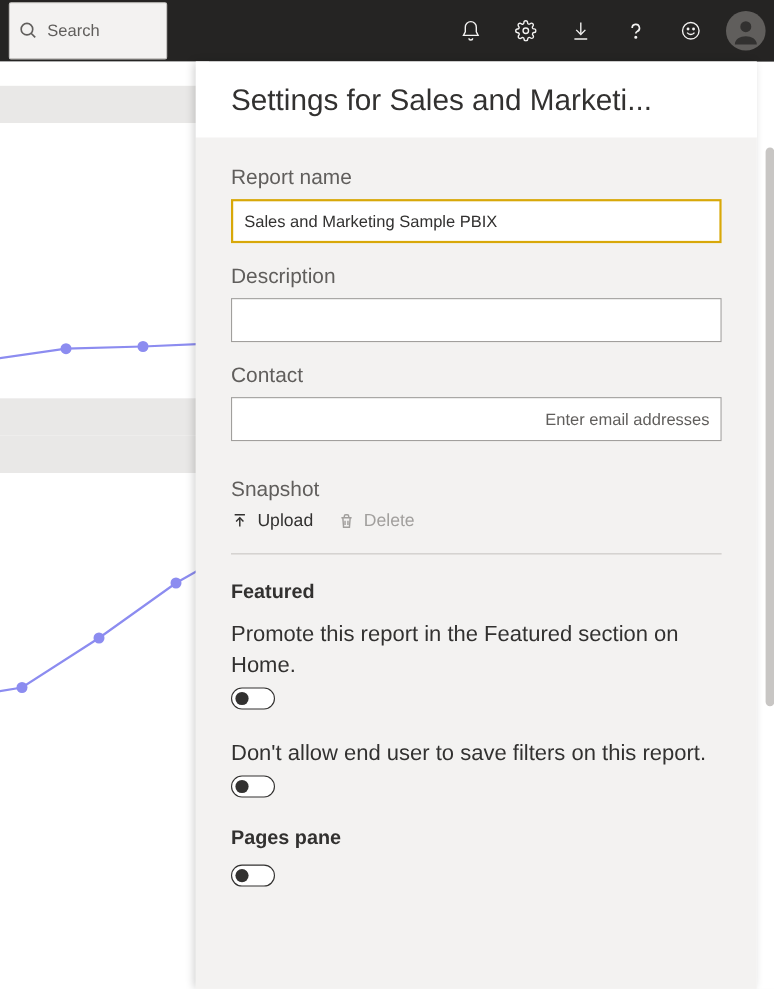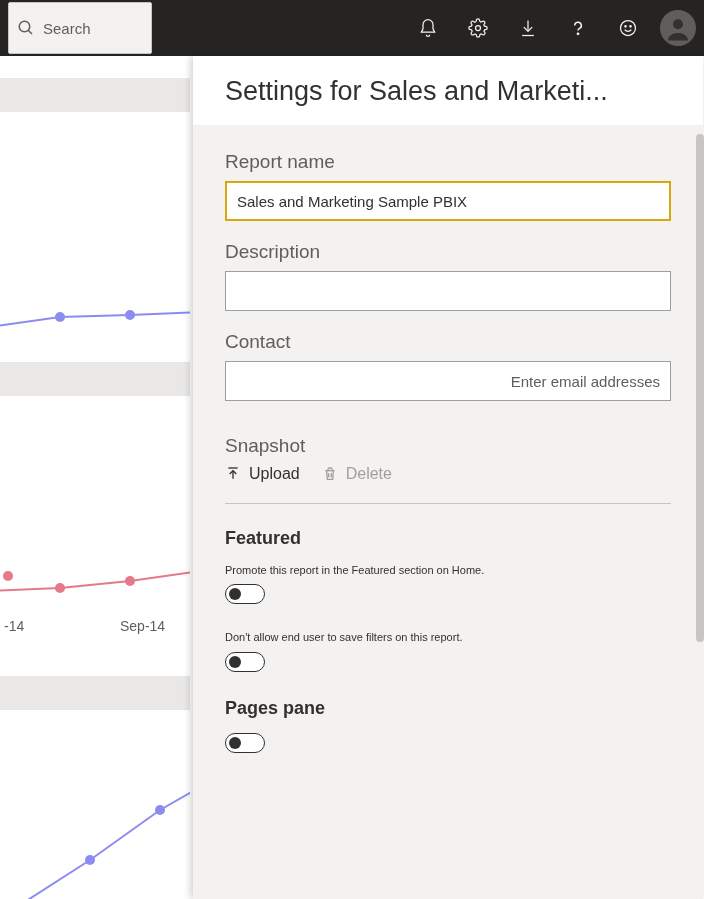--- a/index.html
+++ b/index.html
@@ -82,21 +82,21 @@
   .axis-label {
     position: absolute;
     font-size: 14px;
     color: #605e5c;
   }
 
   
   .flyout {
     position: absolute;
     top: 56px;
-    right: 1px;
+    right: 16px;
     width: 510px;
     height: 843px;
     background: #fff;
     box-shadow: -2px 0 8px rgba(0,0,0,0.2);
     display: flex;
     flex-direction: column;
     z-index: 2;
   }
   .flyout-header {
     padding: 20px 32px 18px 32px;
@@ -169,21 +169,21 @@
     border-top: 1px solid #c8c6c4;
     margin-bottom: 24px;
   }
   .section-title {
     font-size: 18px;
     font-weight: 600;
     color: #323130;
     margin-bottom: 14px;
   }
   .section-desc {
-    font-size: 11px;
+    font-size: 20px;
     color: #323130;
     margin-bottom: 6px;
     line-height: 1.4;
   }
   .toggle {
     width: 40px;
     height: 20px;
     border: 1px solid #323130;
     border-radius: 20px;
     background: #fff;
@@ -260,31 +260,20 @@
   <div class="bg-strip"></div>
   <div class="chart-pane" style="height:250px">
     <svg width="200" height="250" style="position:absolute;top:0;left:-10px">
       <polyline points="0,215 70,205 140,203 210,200" fill="none" stroke="#8c8cf0" stroke-width="2"></polyline>
       <circle cx="0" cy="215" r="5" fill="#8c8cf0"></circle>
       <circle cx="70" cy="205" r="5" fill="#8c8cf0"></circle>
       <circle cx="140" cy="203" r="5" fill="#8c8cf0"></circle>
     </svg>
   </div>
   <div class="bg-strip"></div>
-  <div class="chart-pane" style="height:280px">
-    <svg width="200" height="280" style="position:absolute;top:0;left:-10px">
-      <polyline points="0,195 70,192 140,185 210,175" fill="none" stroke="#e57889" stroke-width="2"></polyline>
-      <circle cx="0" cy="195" r="5" fill="#e57889"></circle>
-      <circle cx="70" cy="192" r="5" fill="#e57889"></circle>
-      <circle cx="140" cy="185" r="5" fill="#e57889"></circle>
-      <circle cx="18" cy="180" r="5" fill="#e57889"></circle>
-    </svg>
-    <span class="axis-label" style="left:4px;top:222px">-14</span>
-    <span class="axis-label" style="left:120px;top:222px">Sep-14</span>
-  </div>
   <div class="bg-strip"></div>
   <div class="chart-pane" style="height:230px">
     <svg width="200" height="230" style="position:absolute;top:0;left:-10px">
       <polyline points="0,200 30,195 100,150 170,100 240,60" fill="none" stroke="#8c8cf0" stroke-width="2"></polyline>
       <circle cx="30" cy="195" r="5" fill="#8c8cf0"></circle>
       <circle cx="100" cy="150" r="5" fill="#8c8cf0"></circle>
       <circle cx="170" cy="100" r="5" fill="#8c8cf0"></circle>
     </svg>
   </div>
 </div>

